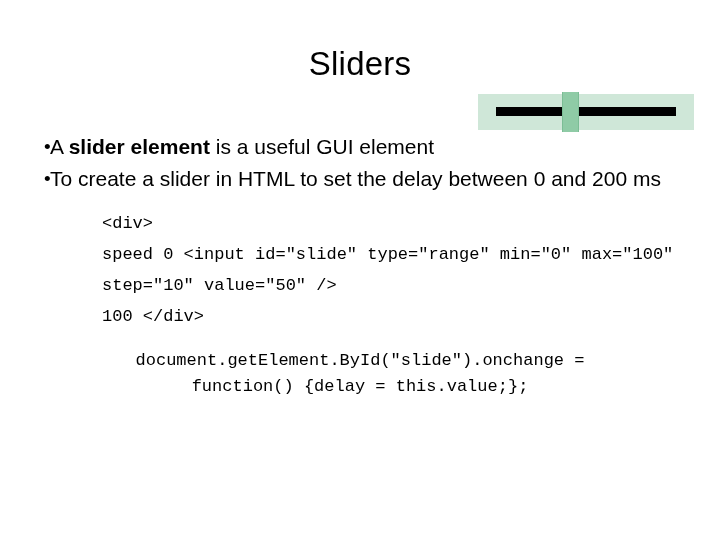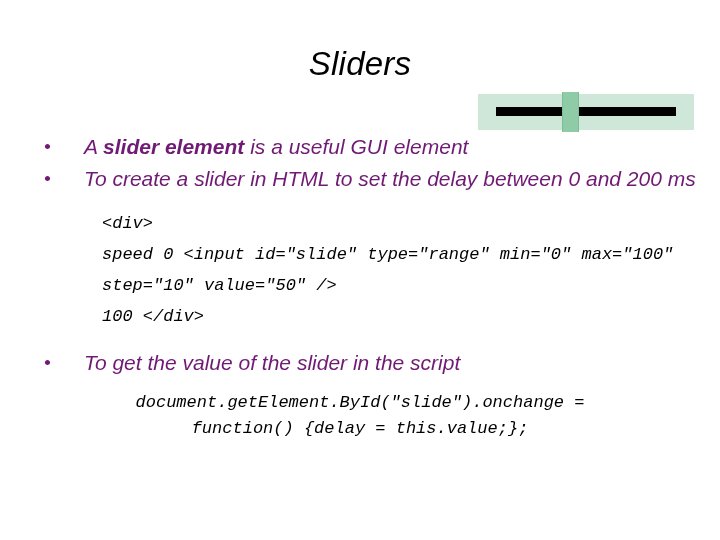--- a/index.html
+++ b/index.html
@@ -14,21 +14,20 @@
     color: #000000;
     overflow: hidden;
     position: relative;
   }
 
   .slide {
     position: relative;
     width: 720px;
     height: 464px;
     box-sizing: border-box;
-    font-style: italic;
   }
 
   .slide-title {
     position: absolute;
     top: 44px;
     left: 0;
     width: 720px;
     text-align: center;
     font-size: 33px;
     font-weight: normal;
@@ -82,23 +81,23 @@
   ul.bullets {
     list-style: none;
     margin: 0;
     padding: 0;
   }
 
   li.bullet {
     position: relative;
     font-size: 21px;
     line-height: 30px;
-    padding-left: 84px;
+    padding-left: 50px;
     margin: 0 0 2px 0;
-    color: #701a75;
+    color: #000000;
   }
   li.bullet::before {
     content: "\2022";
     position: absolute;
     left: 44px;
     top: 0;
     font-size: 19px;
     line-height: 30px;
   }
   li.bullet b {
@@ -147,25 +146,20 @@
       </li>
       <li class="bullet">
         <span>To create a slider in HTML to set the delay between 0 and 200 ms</span>
       </li>
     </ul>
 
     <div class="code-block">&lt;div&gt;
 speed 0 &lt;input id="slide" type="range" min="0" max="100" step="10" value="50" /&gt;
 100 &lt;/div&gt;</div>
 
-    <ul class="bullets">
-      <li class="bullet">
-        <span>To get the value of the slider in the script</span>
-      </li>
-    </ul>
 
     <div class="code-center">
       <div>document.getElement.ById("slide").onchange =</div>
       <div>function() {delay = this.value;};</div>
     </div>
   </div>
 
 </div>
 
 </body></html>

